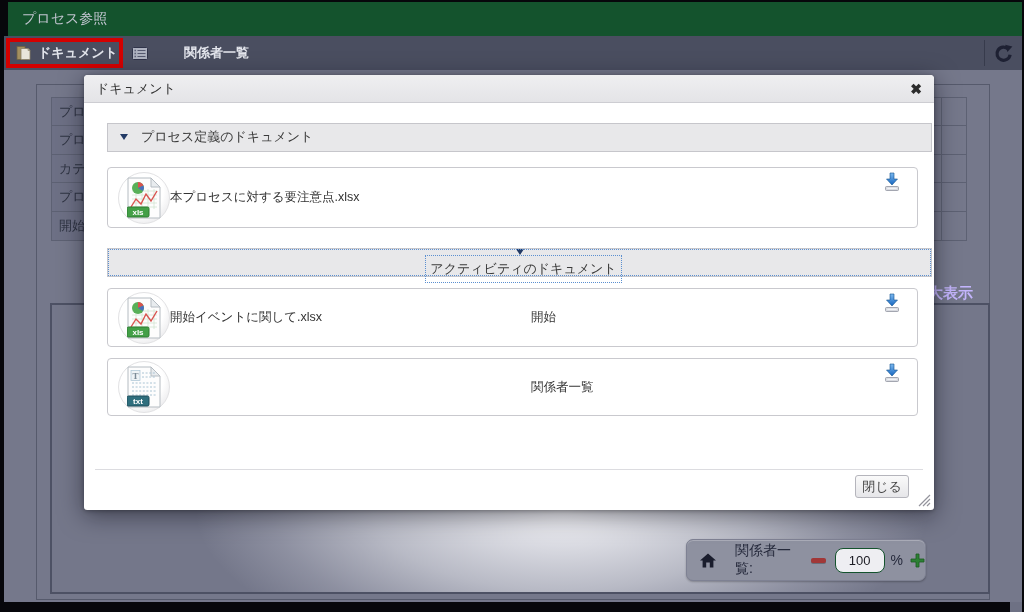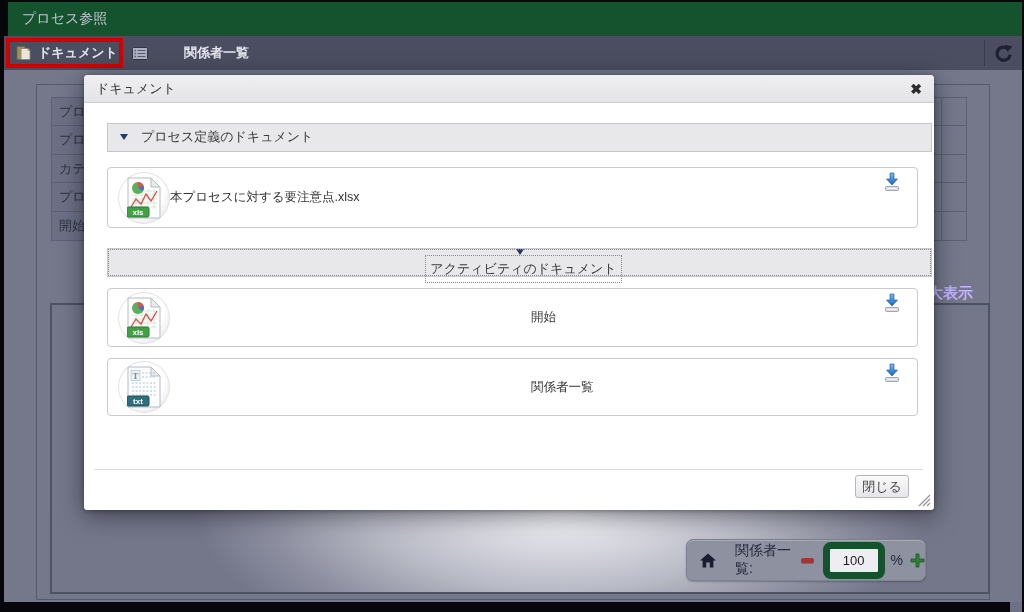--- a/index.html
+++ b/index.html
@@ -41,21 +41,21 @@
       rgba(252,252,255,0.95), rgba(240,241,246,0.55) 40%,
       rgba(230,231,240,0.22) 62%, rgba(255,255,255,0) 78%), #74778a;}
 
   
   .zoombar{left:686px;top:539px;width:240px;height:42px;background:#8e91a0;border:1px solid #7e8193;
     border-radius:7px;box-sizing:border-box;display:flex;align-items:center;padding-left:13px;
     box-shadow:inset 0 1px 0 rgba(255,255,255,0.25), 0 1px 2px rgba(0,0,0,0.25);}
   .zoombar .zl{margin-left:19px;font-size:14px;color:#262a3c;}
   .zminus{margin-left:10px;width:16px;height:5px;background:#a13737;border-radius:2px;
           box-shadow:0 1px 0 rgba(0,0,0,0.25);cursor:pointer;}
-  .zinput{margin-left:9px;width:44px;height:21px;background:#eeeef2;border:7px solid #14532d;border-radius:8px;
+  .zinput{margin-left:9px;width:44px;height:21px;background:#eeeef2;border:1px solid #14532d;border-radius:8px;
           font-size:13px;color:#1c1c24;text-align:center;font-family:"Liberation Sans",sans-serif;}
   .zpct{margin-left:6px;font-size:14px;color:#262a3c;}
   .zplus{margin-left:7px;cursor:pointer;display:flex;}
   .zhome{cursor:pointer;display:flex;}
 
   
   .modal{left:84px;top:75px;width:850px;height:435px;background:#ffffff;border-radius:4px 4px 3px 3px;
     z-index:30;box-shadow:0 5px 24px rgba(8,8,18,0.5), 0 1px 4px rgba(0,0,0,0.3);}
   .m-head{position:absolute;left:0;top:0;width:100%;height:28px;box-sizing:border-box;
     background:linear-gradient(#efeff1,#e4e4e7);border-bottom:1px solid #cdcdd2;border-radius:4px 4px 0 0;cursor:move;}
@@ -221,20 +221,21 @@
           <path d="M24,1 l9,9 h-9 z" fill="#e8ecef" stroke="#b5bcc2"></path>
           <path d="M5,14 h25 M5,18 h25 M5,22 h25 M5,26 h25 M5,30 h25 M9,12 v20 M15,12 v20 M21,12 v20 M27,12 v20" stroke="#d2e4d2" stroke-width="0.8"></path>
           <circle cx="11" cy="11" r="6" fill="#58b058"></circle>
           <path d="M11,11 L11,5 A6,6 0 0 1 16.5,8.5 z" fill="#d9534f"></path>
           <path d="M11,11 L16.5,8.5 A6,6 0 0 1 16,14 z" fill="#4a6fc0"></path>
           <polyline points="4,30 9,22 14,27 19,17 24,24 30,14" fill="none" stroke="#d9534f" stroke-width="1.4"></polyline>
           <rect x="0" y="30" width="22" height="10" rx="1.5" fill="#43a047" stroke="#2e7d32"></rect>
           <text x="11" y="38" text-anchor="middle" font-size="8" font-weight="bold" fill="#ffffff">xls</text>
         </svg>
       </span>
+      <span class="fname">開始イベントに関して.xlsx</span>
       <span class="factivity">開始</span>
       <span class="dl">
         <svg width="18" height="20" viewBox="0 0 18 20">
           <path d="M7,1 h4 v6 h3.5 L9,13 3.5,7 H7 z" fill="url(#dlgrad)" stroke="#10528f" stroke-width="0.6"></path>
           <rect x="2.5" y="14.5" width="13" height="4" rx="1" fill="#d9dbe1" stroke="#90939f" stroke-width="0.8"></rect>
           <rect x="4.2" y="15.8" width="9.6" height="1.3" rx="0.65" fill="#f2f3f6"></rect>
         </svg>
       </span>
     </div>
 

